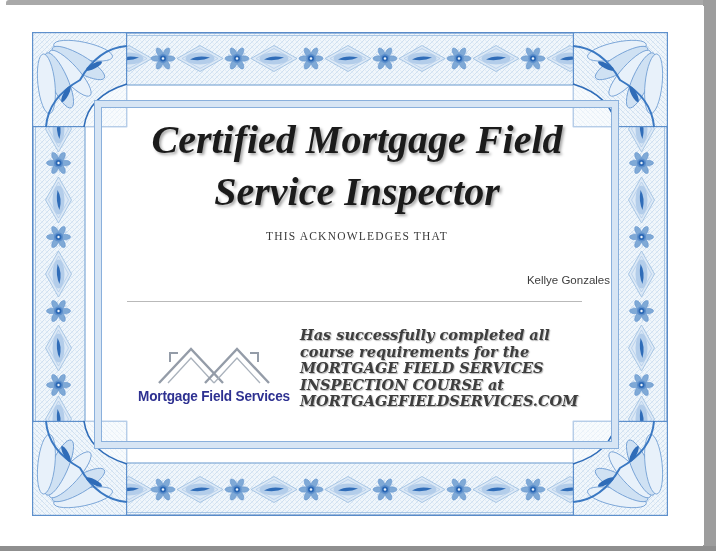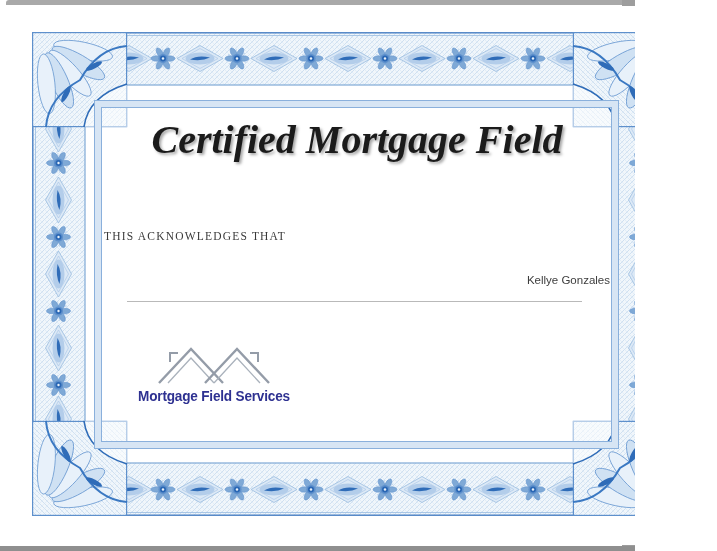--- a/index.html
+++ b/index.html
@@ -1,17 +1,17 @@
 <!DOCTYPE html>
 <html><head>
 <meta charset="utf-8">
 <style>
   html,body{margin:0;padding:0;background:#ffffff;}
   .screen{
-    position:relative;width:635px;height:551px;overflow:hidden;
+    position:relative;width:716px;height:551px;overflow:hidden;
     background:#ffffff;font-family:"Liberation Sans",sans-serif;
   }
   
   .edge-top{position:absolute;left:6px;top:0;width:711px;height:5px;background:#a9a9a9;border-radius:3px 0 0 0;}
   .edge-right{position:absolute;right:0;top:0;width:13px;height:551px;background:#9d9d9d;}
   .edge-bottom{position:absolute;left:0;bottom:0;width:717px;height:5px;background:#8f8f8f;}
 
   .certificate{position:absolute;left:8px;top:6px;width:696px;height:539px;background:#ffffff;}
 
   .border-svg{position:absolute;left:24px;top:26px;}
@@ -22,21 +22,21 @@
     box-shadow:0 0 0 1px #8ab0dc, inset 0 0 0 1px #8ab0dc;
   }
 
   .title{
     position:absolute;left:96px;top:108px;width:506px;text-align:center;
     font-family:"Liberation Serif",serif;font-style:italic;font-weight:bold;
     font-size:40px;line-height:52px;color:#1b1b1b;
     text-shadow:2px 2px 3px rgba(0,0,0,0.35);
   }
   .acknowledge{
-    position:absolute;left:96px;top:224px;width:506px;
+    position:absolute;left:96px;top:224px;width:506px;text-align:center;
     font-family:"Liberation Serif",serif;font-size:11.5px;letter-spacing:1.2px;color:#3a3a3a;
   }
   .recipient{
     position:absolute;left:96px;top:268px;width:506px;text-align:right;
     font-family:"Liberation Sans",sans-serif;font-size:11.5px;color:#3d3d3d;
   }
   .name-underline{position:absolute;left:119px;top:295px;width:455px;height:1px;background:#b9b9b9;}
 
   .logo{position:absolute;left:120px;top:326px;width:172px;height:88px;text-align:center;}
   .logo-text{
@@ -149,35 +149,43 @@
       <use href="#fan"></use>
       <use href="#fan" transform="translate(636,0) scale(-1,1)"></use>
       <use href="#fan" transform="translate(0,484) scale(1,-1)"></use>
       <use href="#fan" transform="translate(636,484) scale(-1,-1)"></use>
     </svg>
 
     <div class="inner-frame"></div>
 
     <div class="title">
       <div>Certified Mortgage Field</div>
+      <div>Service Inspector</div>
     </div>
 
     <div class="acknowledge">THIS ACKNOWLEDGES THAT</div>
 
     <div class="recipient">Kellye Gonzales</div>
 
     <div class="name-underline"></div>
 
     <div class="logo">
       <svg width="172" height="54" viewBox="0 0 172 54">
         <path d="M31,51 L63,17 L95,51" fill="none" stroke="#949ca8" stroke-width="2.4"></path>
         <path d="M40,51 L63,26 L86,51" fill="none" stroke="#aab2bc" stroke-width="1.3"></path>
         <path d="M77,51 L109,17 L141,51" fill="none" stroke="#949ca8" stroke-width="2.4"></path>
         <path d="M86,51 L109,26 L132,51" fill="none" stroke="#aab2bc" stroke-width="1.3"></path>
         <path d="M42,30 l0,-9 l8,0" fill="none" stroke="#949ca8" stroke-width="2"></path>
         <path d="M122,21 l8,0 l0,9" fill="none" stroke="#949ca8" stroke-width="2"></path>
       </svg>
       <div class="logo-text">Mortgage Field Services</div>
     </div>
 
+    <div class="completion">
+      <div>Has successfully completed all</div>
+      <div>course requirements for the</div>
+      <div>MORTGAGE FIELD SERVICES</div>
+      <div>INSPECTION COURSE at</div>
+      <div>MORTGAGEFIELDSERVICES.COM</div>
+    </div>
 
   </div>
 </div>
 
 </body></html>

